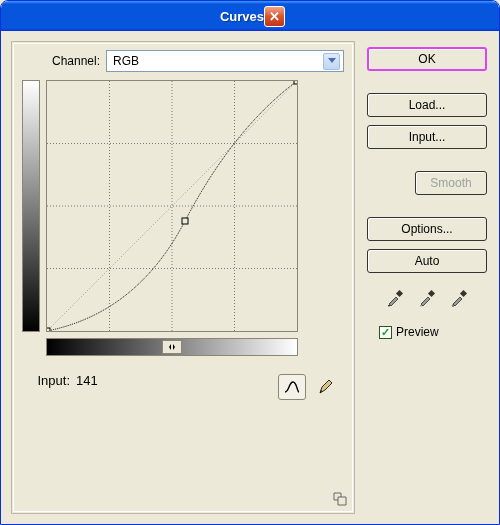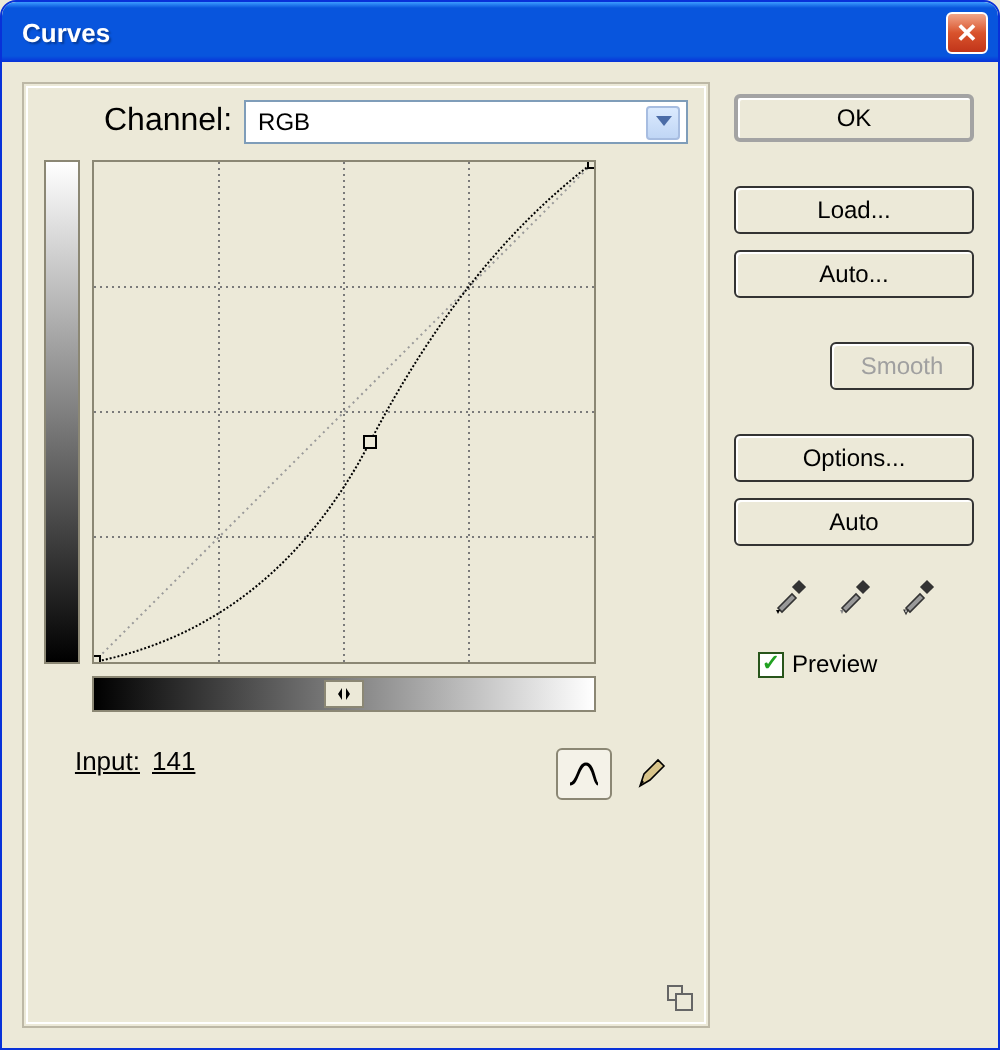--- a/index.html
+++ b/index.html
@@ -19,21 +19,21 @@
     border: 1px solid #0831d9;
     background: #ece9d8;
     border-radius: 8px 8px 0 0;
     overflow: hidden;
   }
   .titlebar {
     height: 30px;
     background: linear-gradient(to bottom, #3c9cff 0%, #0855dd 10%, #0855dd 90%, #0831d9 100%);
     display: flex;
     align-items: center;
-    justify-content: space-between;
+    justify-content: center;
     padding: 0 5px 0 10px;
     border-radius: 7px 7px 0 0;
   }
   .title {
     color: #fff;
     font-weight: bold;
     font-size: 13px;
     text-shadow: 1px 1px 1px rgba(0,0,0,0.3);
   }
   .close-btn {
@@ -68,21 +68,21 @@
     position:absolute; inset:1px;
     border:1px solid #fff; pointer-events:none;
   }
   .channel-row {
     display: flex;
     align-items: center;
     gap: 6px;
     margin-bottom: 8px;
     margin-left: 30px;
   }
-  .channel-label { font-size: 16px; }
+  .channel-label { font-size: 12px; }
   .channel-select {
     flex: 1;
     height: 22px;
     border: 1px solid #7f9db9;
     background: #fff;
     display: flex;
     align-items: center;
     justify-content: space-between;
     padding: 0 3px 0 6px;
     font-size: 12px;
@@ -130,21 +130,21 @@
     width:20px; height:14px;
     background:#ece9d8;
     border:1px solid #8b8774;
     display:flex; align-items:center; justify-content:center;
     font-size:8px;
   }
   .io-row {
     display:flex; align-items:flex-start; justify-content:space-between;
     margin-top:14px;
   }
-  .io-values { font-size:13px; line-height:22px;text-decoration:underline; }
+  .io-values { font-size:13px; line-height:22px; }
   .io-values .io-line { display:flex; gap:6px; }
   .io-values .io-label { width:48px; text-align:right; }
   .tool-buttons { display:flex; gap:6px; margin-top:4px; margin-right:4px; }
   .tool-btn {
     width:28px; height:26px;
     background:#f4f2e8;
     border:1px solid #8b8774;
     border-radius:3px;
     display:flex; align-items:center; justify-content:center;
     cursor:pointer;
@@ -158,21 +158,21 @@
   .btn {
     height:24px;
     background:#ece9d8;
     border:1px solid #333;
     border-radius:3px;
     font-size:12px;
     display:flex; align-items:center; justify-content:center;
     cursor:pointer;
     box-shadow: inset 1px 1px 0 #fff;
   }
-  .btn.default { border:2px solid #a3a3a3; }
+  .btn.default { border:2px solid #d946ef; }
   .btn.disabled { color:#a0a0a0; cursor:default;margin-left:48px; }
   .spacer-sm { height:6px; }
   .eyedroppers {
     display:flex; gap:10px; justify-content:center; margin-top:6px;
   }
   .eyedropper { width:22px; height:22px; cursor:pointer; display:flex; align-items:center; justify-content:center; }
   .preview-row {
     display:flex; align-items:center; gap:4px; margin-top:8px; margin-left:12px;
     font-size:12px;
   }
@@ -279,21 +279,21 @@
           <path d="M3 3 L8 3 L8 8" fill="none" stroke="#666" stroke-width="0"></path>
         </svg>
       </div>
 
     </div>
 
     <div class="right-panel">
       <div class="btn default">OK</div>
       <div class="spacer-sm"></div>
       <div class="btn">Load...</div>
-      <div class="btn">Auto...</div>
+      <div class="btn">Input...</div>
       <div class="spacer-sm"></div>
       <div class="btn disabled">Smooth</div>
       <div class="spacer-sm"></div>
       <div class="btn">Options...</div>
       <div class="btn">Auto</div>
 
       <div class="eyedroppers">
         <div class="eyedropper">
           <svg width="20" height="20" viewBox="0 0 20 20">
             <path d="M4 16 L11 9 L13 11 L6 18 Z" fill="#999" stroke="#333" stroke-width="0.8"></path>

